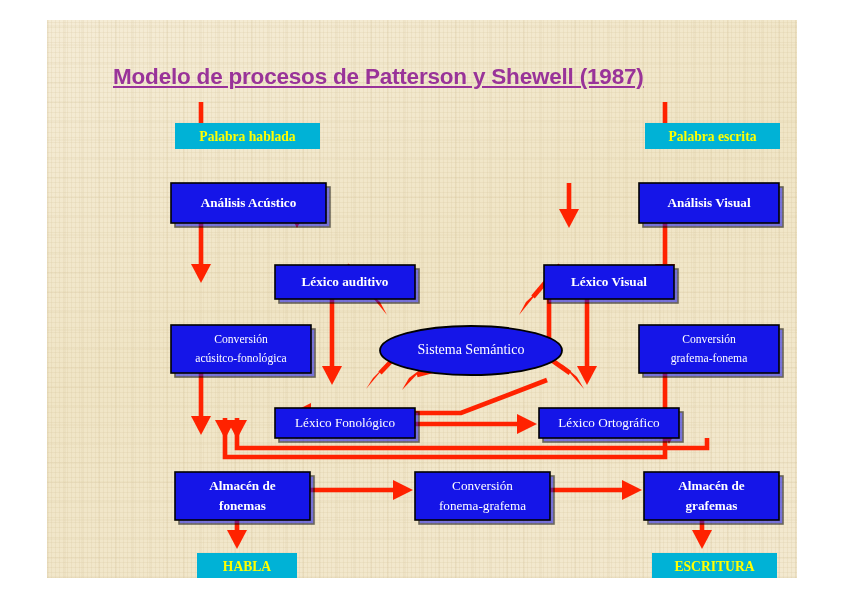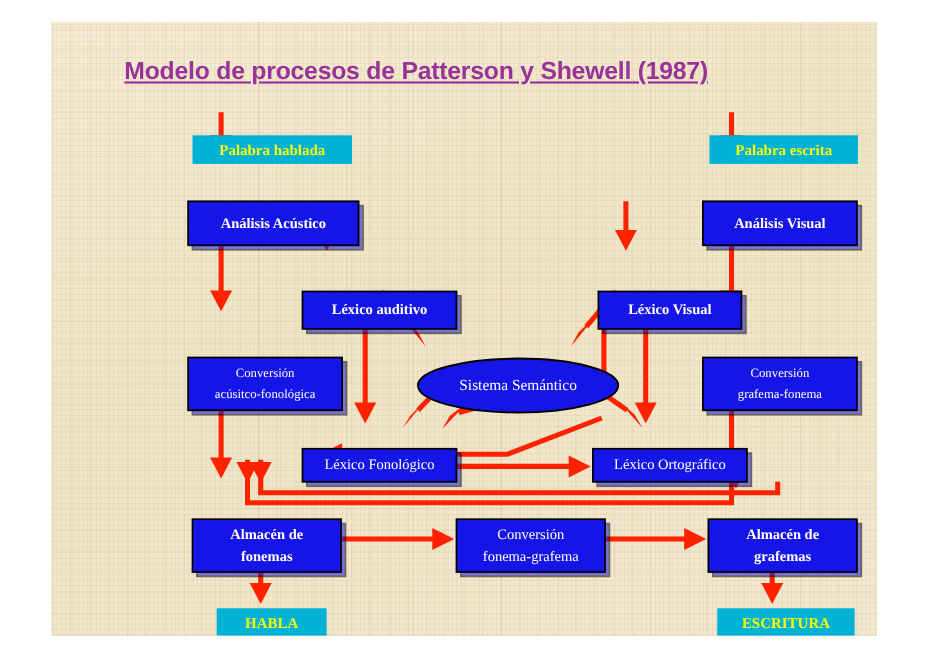--- a/index.html
+++ b/index.html
@@ -30,21 +30,21 @@
       repeating-linear-gradient(90deg, rgba(205,185,140,0.17) 0px, rgba(205,185,140,0.17) 1px, rgba(255,255,255,0) 1px, rgba(255,255,255,0) 4px),
       repeating-linear-gradient(0deg, rgba(200,180,135,0.15) 0px, rgba(200,180,135,0.15) 1px, rgba(255,255,255,0) 1px, rgba(255,255,255,0) 5px),
       repeating-linear-gradient(90deg, rgba(190,168,120,0.09) 0px, rgba(190,168,120,0.09) 2px, rgba(255,255,255,0) 2px, rgba(255,255,255,0) 17px),
       repeating-linear-gradient(0deg, rgba(195,175,128,0.08) 0px, rgba(195,175,128,0.08) 2px, rgba(255,255,255,0) 2px, rgba(255,255,255,0) 19px),
       linear-gradient(160deg, #f5ecd6 0%, #f0e5c6 45%, #f3e9d0 100%);
     overflow: hidden;
   }
   #diagram-title {
     position: absolute;
     left: 66px;
-    top: 32px;
+    top: 44px;
     font-family: "Liberation Sans", sans-serif;
     font-size: 22.5px;
     font-weight: bold;
     color: #993399;
     text-decoration: underline;
     white-space: nowrap;
     letter-spacing: -0.2px;
   }
   svg#flow {
     position: absolute;

